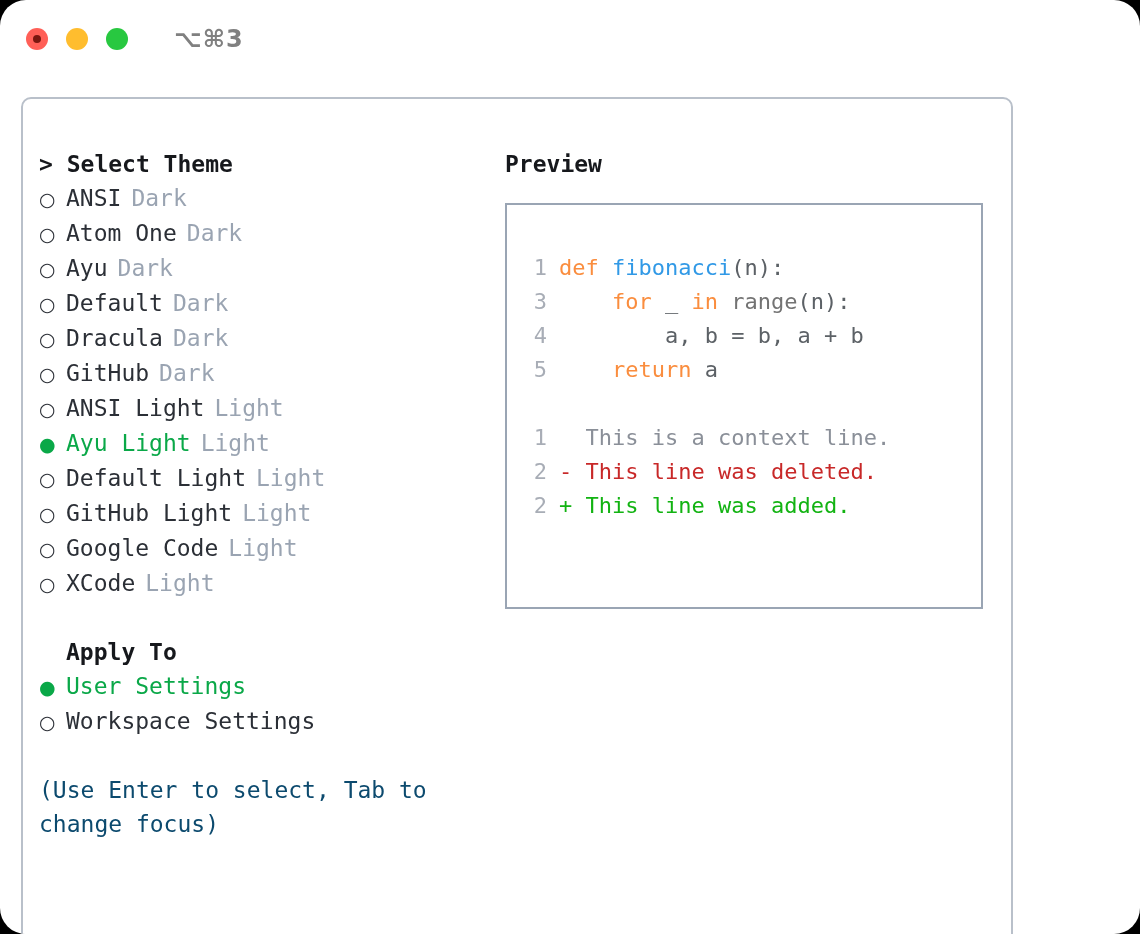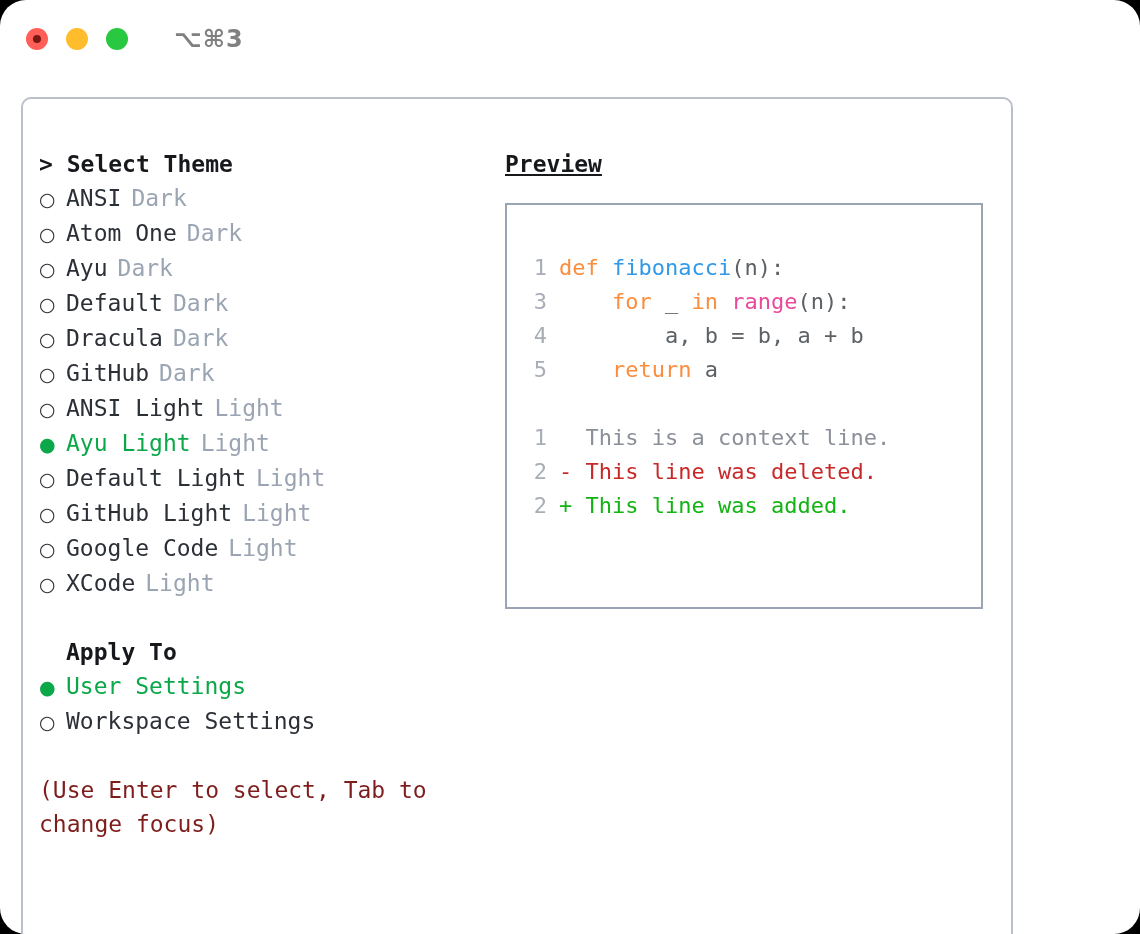--- a/index.html
+++ b/index.html
@@ -117,32 +117,31 @@
     color: #9aa4b2;
     padding-left: 10px;
   }
 
   .spacer-lg { height: 34px; }
   .spacer-sm { height: 34px; }
 
   .hint {
     font-size: 23px;
     line-height: 34px;
-    color: #7f1d1d;
+    color: #0c4a6e;
     width: 410px;
   }
 
   
   .preview-head {
     font-size: 23px;
     font-weight: bold;
     color: #16181c;
     line-height: 34px;
     margin-bottom: 22px;
-    text-decoration: underline;
   }
   .preview-box {
     width: 478px;
     height: 406px;
     border: 2px solid #9aa5b4;
     box-sizing: border-box;
     background: #ffffff;
     padding: 46px 16px 0 18px;
   }
   .code-line {
@@ -154,21 +153,21 @@
   .ln {
     color: #a8adb6;
     display: inline-block;
     width: 22px;
     text-align: right;
     padding-right: 12px;
   }
   .kw   { color: #fa8d3e; }
   .fn   { color: #3199e6; }
   .num  { color: #a37acc; }
-  .blt  { color: #ec4899; }
+  .blt  { color: #737373; }
   .pun  { color: #5c6166; }
   .var  { color: #5c6166; }
 
   .blank-line { height: 34px; }
   .diff-ctx { color: #8a8f98; }
   .diff-del { color: #c82828; }
   .diff-add { color: #12b312; }
 </style>
 </head>
 <body>

